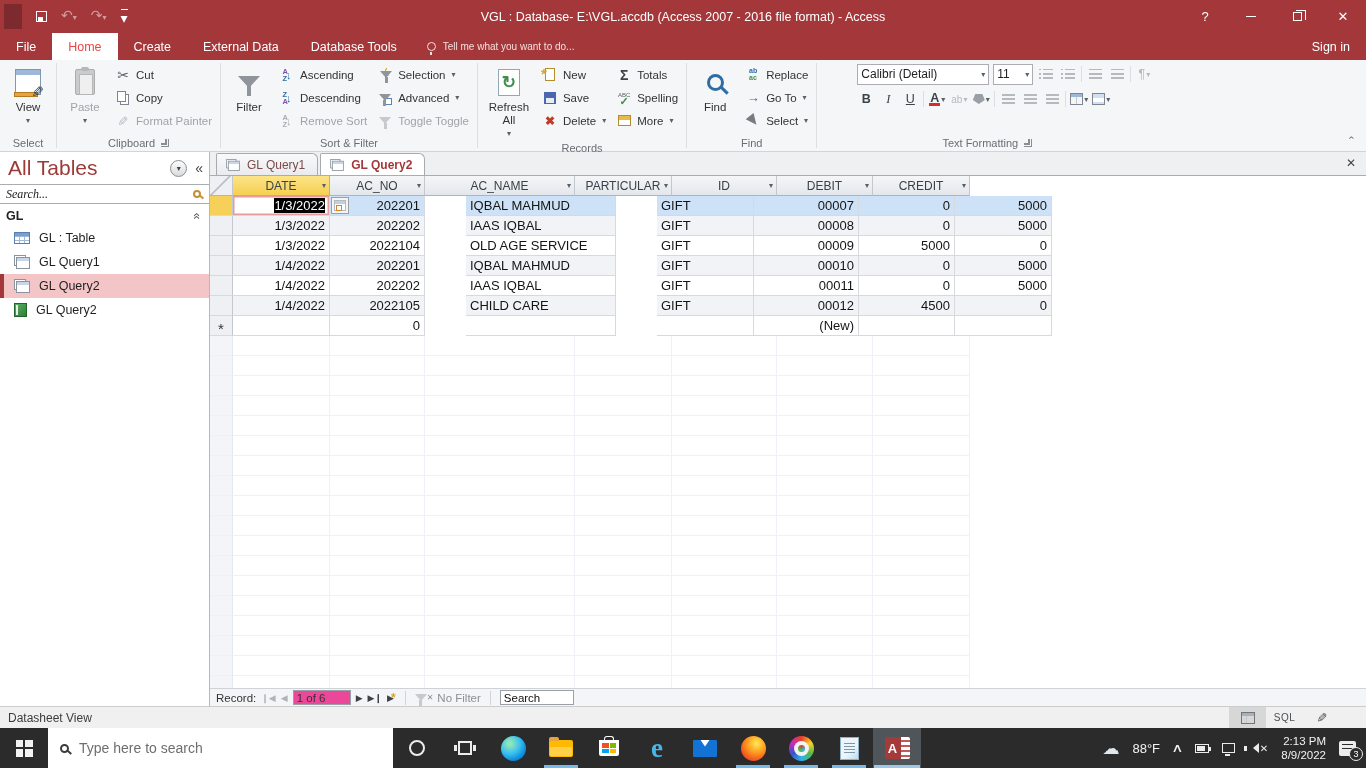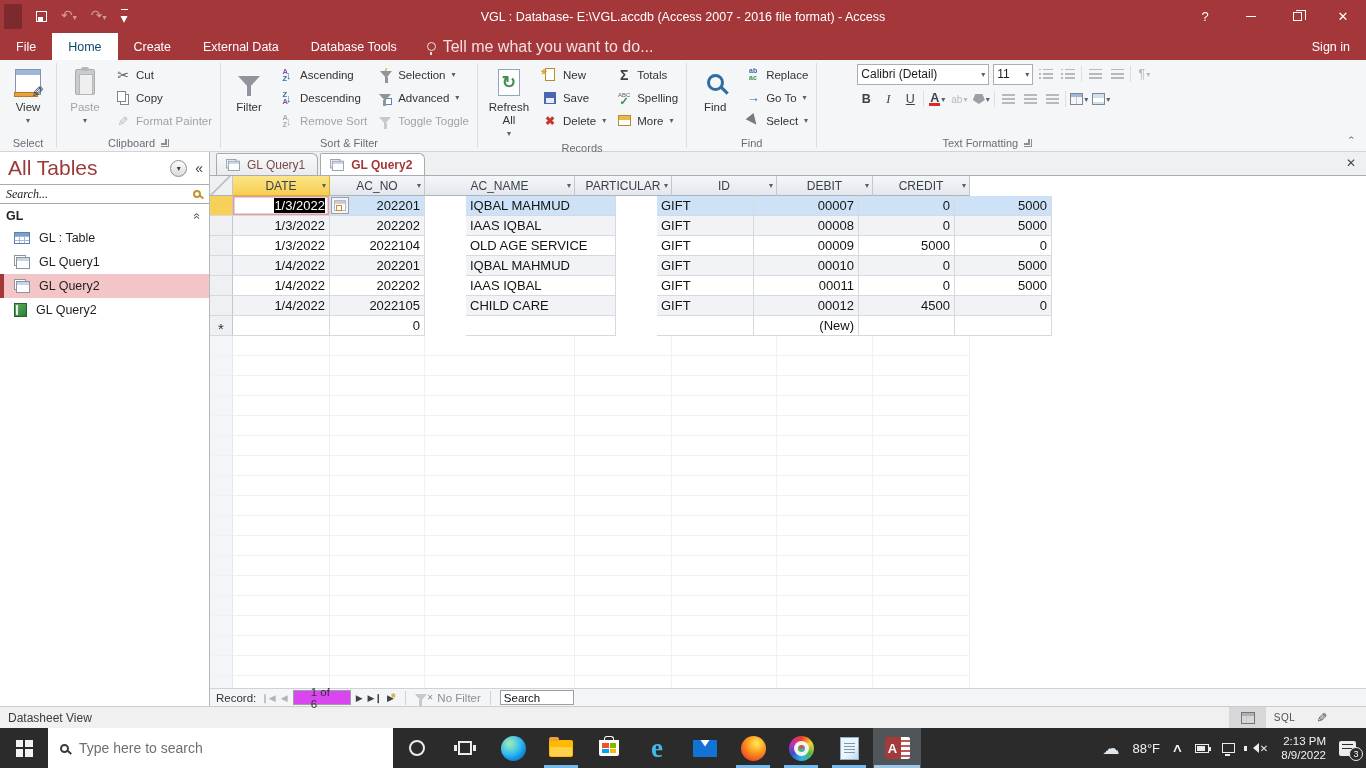--- a/index.html
+++ b/index.html
@@ -19,22 +19,22 @@
   .wbtns { margin-left:auto; display:flex; height:100%; align-items:stretch; }
   .wbtn { width:46px; display:flex; align-items:center; justify-content:center; font-size:13px; color:#fff; }
   .ico-restore { width:9px; height:9px; border:1px solid #fff; position:relative; }
   .ico-restore::before { content:""; position:absolute; left:2px; top:-3px; width:9px; height:9px; border-top:1px solid #fff; border-right:1px solid #fff; }
   .ico-min { width:10px; border-bottom:1px solid #fff; height:1px; }
 
   
   .tabrow { height:27px; background:#a4373a; display:flex; align-items:stretch; color:#fff; font-size:12.5px; }
   .rtab { padding:0 16px; display:flex; align-items:center; }
   .rtab.file { background:#a4373a; font-size:12.5px; }
-  .rtab.active { background:#fff; color:#0c4a6e; }
-  .tellme { display:flex; align-items:center; gap:7px; margin-left:14px; color:#f3dfdf; font-size:16px; }
+  .rtab.active { background:#fff; color:#ef4444; }
+  .tellme { display:flex; align-items:center; gap:7px; margin-left:14px; color:#f3dfdf; font-size:10px; }
   .bulb { width:9px; height:9px; border:1.5px solid #f3dfdf; border-radius:50%; position:relative; display:block; }
   .bulb::after { content:""; position:absolute; left:2px; top:9px; width:2px; height:3px; background:#f3dfdf; }
   .signin { margin-left:auto; padding-right:16px; display:flex; align-items:center; font-size:12.5px; }
 
   
   .ribbon { height:92px; background:#f5f6f7; border-bottom:1px solid #d2d4d6; display:flex; position:relative; }
   .rgroup { display:flex; flex-direction:column; padding:1px 2px 0 2px; }
   .gbody { flex:1; display:flex; align-items:flex-start; padding:2px 2px; gap:2px; }
   .glabel { height:16px; font-size:11px; color:#686e74; display:flex; align-items:center; justify-content:center; gap:6px; }
   .rsep { width:1px; background:#dcdee0; margin:3px 0; }
@@ -170,21 +170,21 @@
   .calbtn { position:absolute; right:-20px; top:1px; width:18px; height:17px; background:#f3f4f6; border:1px solid #9aa0a6; z-index:2; }
   .calbtn::before { content:""; position:absolute; left:2px; top:2px; right:2px; bottom:2px; background:linear-gradient(#c9ced4 3px, #fff 3px); border:1px solid #b5bac0; }
   .calbtn::after { content:""; position:absolute; left:4px; top:7px; width:4px; height:4px; border:1px solid #d9842b; }
   .frow .cell { border-right:1px solid #eef1f5; border-bottom:1px solid #eef1f5; background:#fff; }
   .frow .rsel { background:#f3f5f9; border-right:1px solid #e4e8f0; }
 
   
   .recnav { position:absolute; left:0; right:0; bottom:0; height:18px; background:#f4f5f7; border-top:1px solid #cfd2d6; display:flex; align-items:center; font-size:11.5px; color:#333; padding-left:6px; gap:5px; }
   .navbtn { font-size:9px; color:#3b4248; display:flex; align-items:center; }
   .navbtn.dis { color:#b0b4b8; }
-  .navbox { width:58px; height:15px; background:#d946ef; border:1px solid #9aa0a6; font-size:11.5px; padding:0 17px; display:flex; align-items:center; }
+  .navbox { width:58px; height:15px; background:#ec4899; border:1px solid #9aa0a6; font-size:11.5px; padding:0 3px; display:flex; align-items:center; }
   .navstar { color:#d9a42b; font-weight:bold; font-size:12px; margin-left:-3px; }
   .vsep { width:1px; height:14px; background:#d0d3d7; margin:0 4px; }
   .nofilter { display:flex; align-items:center; gap:4px; color:#8a9096; }
   .nf-x { font-size:8px; color:#8a9096; margin-left:-4px; }
   .searchbox { width:74px; height:15px; background:#fff; border:1px solid #9aa0a6; font-size:11.5px; color:#111; padding:0 3px; display:flex; align-items:center; }
 
   
   .statusbar { height:22px; background:#f0f0f0; border-top:1px solid #cccccc; display:flex; align-items:center; font-size:12px; color:#3c3c3c; padding-left:8px; }
   .stbtns { margin-left:auto; margin-right:26px; display:flex; height:100%; }
   .stbtn { width:37px; display:flex; align-items:center; justify-content:center; color:#4a4f54; }

